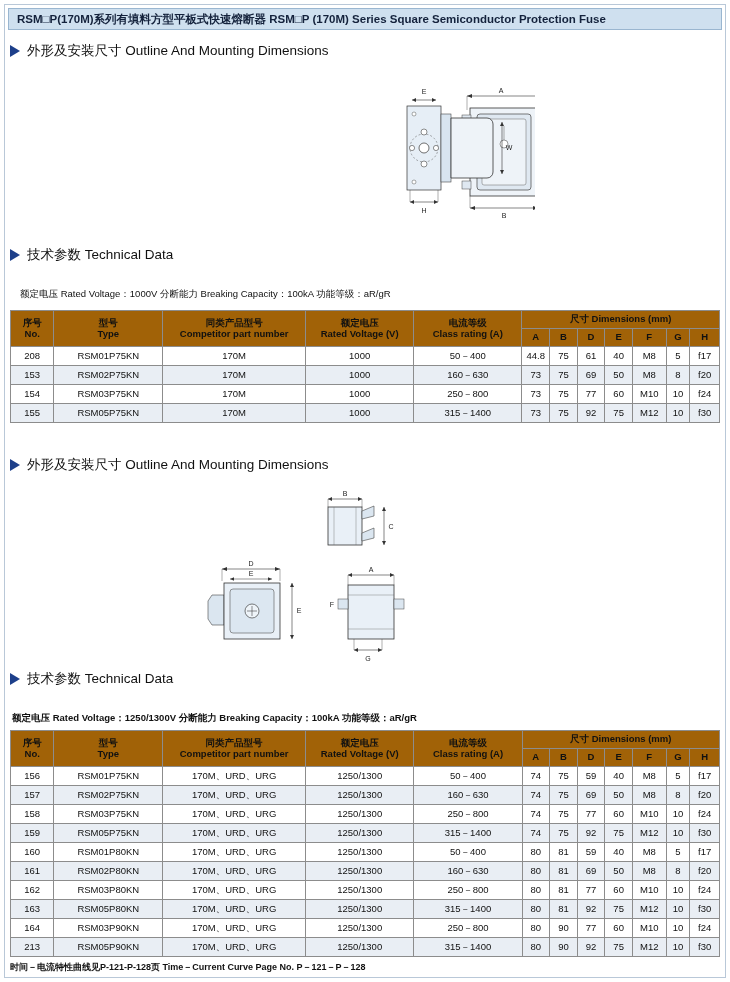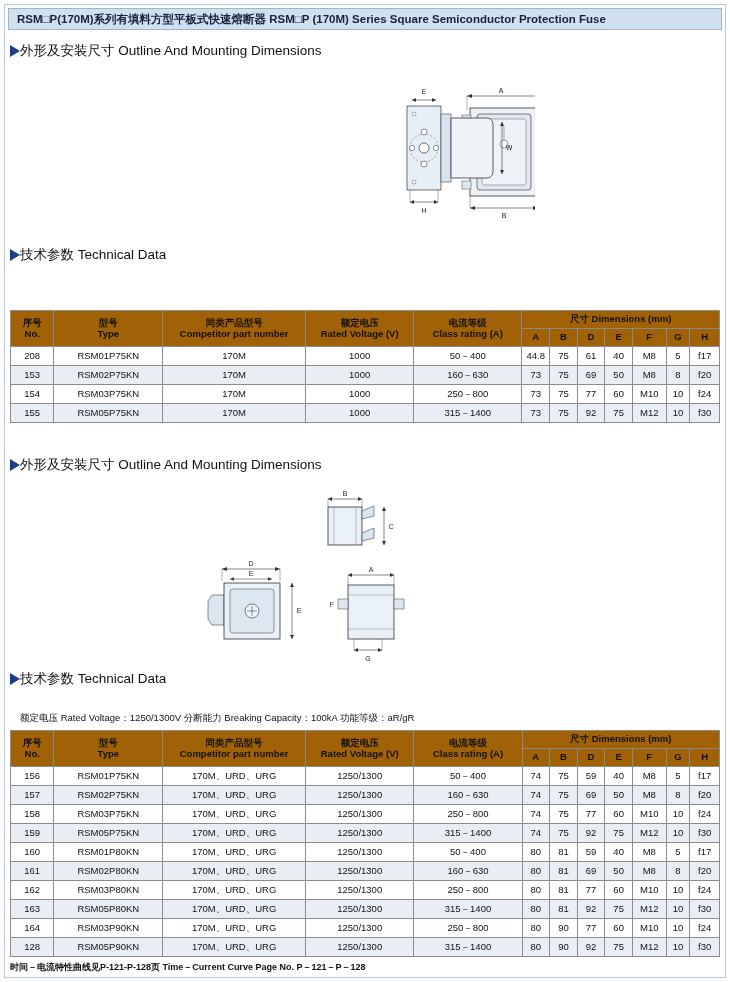--- a/index.html
+++ b/index.html
@@ -41,20 +41,21 @@
     font-weight: bold;
     color: #14223c;
     letter-spacing: 0px;
     white-space: nowrap;
   }
   
   .section-head {
     position: absolute;
     display: flex;
     align-items: center;
+    gap: 7px;
   }
   .tri {
     width: 0;
     height: 0;
     border-top: 6px solid transparent;
     border-bottom: 6px solid transparent;
     border-left: 10px solid #1d3f8a;
   }
   .section-title {
     font-size: 13.5px;
@@ -224,20 +225,21 @@
       <path d="M112,92 l-2,-4 h4 z" fill="#333"></path>
       <text x="119" y="68" text-anchor="middle">W</text>
     </svg>
   </div>
 
   <div class="section-head" style="left:10px; top:246px;">
     <span class="tri"></span>
     <span class="section-title">技术参数 Technical  Data</span>
   </div>
 
+  <div class="spec-line" style="left:20px; top:288px;">额定电压 Rated Voltage：1000V    分断能力 Breaking Capacity：100kA    功能等级：aR/gR</div>
 
   <table class="data" style="left:10px; top:310px; width:710px;">
     <colgroup>
       <col style="width:44px">
       <col style="width:110px">
       <col style="width:145px">
       <col style="width:110px">
       <col style="width:110px">
       <col style="width:28px">
       <col style="width:28px">
@@ -425,21 +427,21 @@
       <line x1="34" y1="84" x2="34" y2="95" stroke="#333" stroke-width="0.4"></line>
       <line x1="62" y1="84" x2="62" y2="95" stroke="#333" stroke-width="0.4"></line>
     </svg>
   </div>
 
   <div class="section-head" style="left:10px; top:670px;">
     <span class="tri"></span>
     <span class="section-title">技术参数 Technical  Data</span>
   </div>
 
-  <div class="spec-line" style="left:20px; top:712px;">额定电压 Rated Voltage：1250/1300V    分断能力 Breaking Capacity：100kA    功能等级：aR/gR</div>
+  <div class="spec-line" style="left:12px; top:712px;font-weight:bold;">额定电压 Rated Voltage：1250/1300V    分断能力 Breaking Capacity：100kA    功能等级：aR/gR</div>
 
   <table class="data" style="left:10px; top:730px; width:710px;">
     <colgroup>
       <col style="width:44px">
       <col style="width:110px">
       <col style="width:145px">
       <col style="width:110px">
       <col style="width:110px">
       <col style="width:28px">
       <col style="width:28px">
@@ -604,21 +606,21 @@
         <td>250－800</td>
         <td>80</td>
         <td>90</td>
         <td>77</td>
         <td>60</td>
         <td>M10</td>
         <td>10</td>
         <td>f24</td>
       </tr>
       <tr class="alt">
-        <td>128</td>
+        <td>213</td>
         <td>RSM05P90KN</td>
         <td>170M、URD、URG</td>
         <td>1250/1300</td>
         <td>315－1400</td>
         <td>80</td>
         <td>90</td>
         <td>92</td>
         <td>75</td>
         <td>M12</td>
         <td>10</td>

